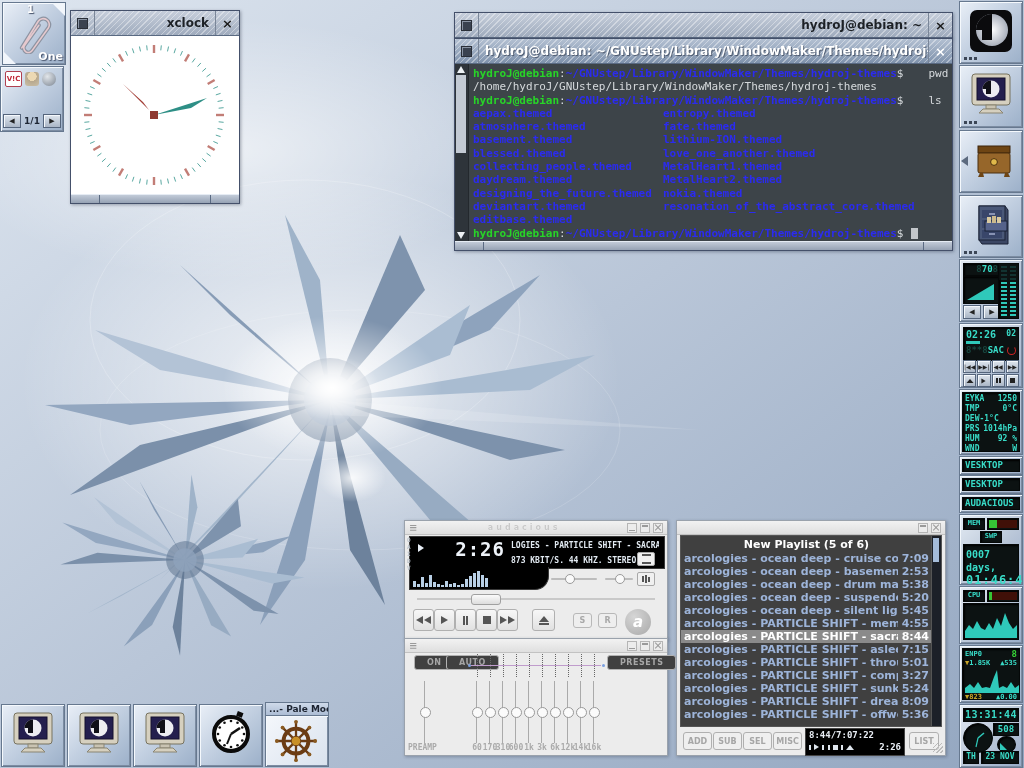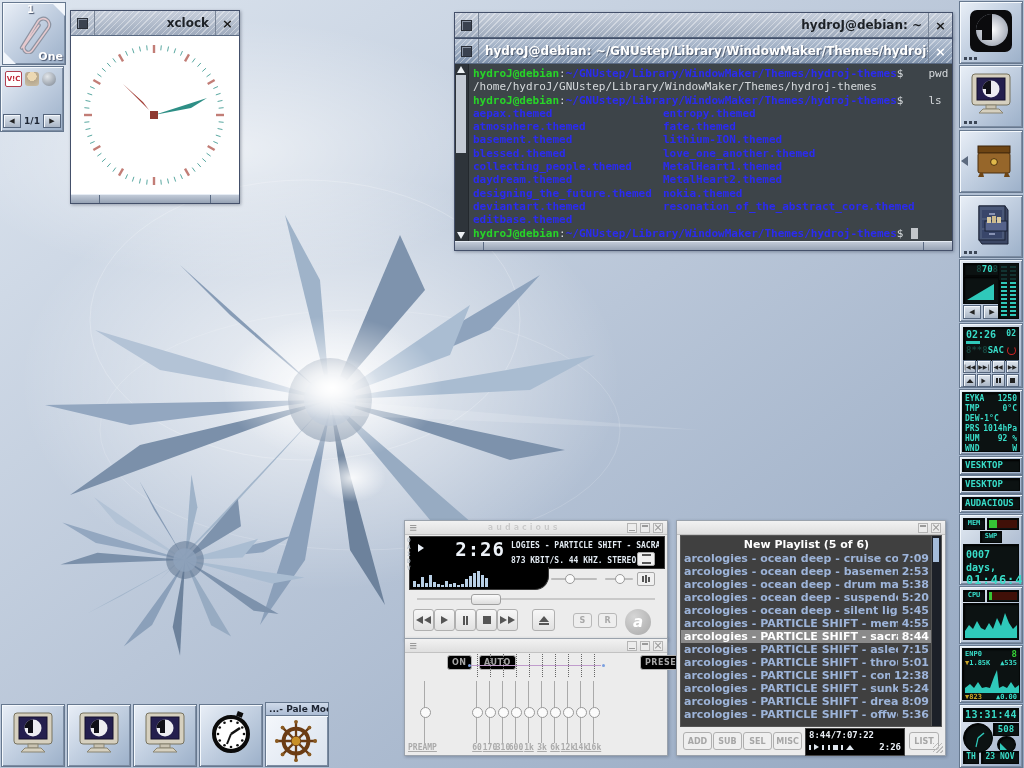--- a/index.html
+++ b/index.html
@@ -124,30 +124,30 @@
   .tri-u{width:0;height:0;border-bottom:6px solid #555;border-left:5px solid transparent;border-right:5px solid transparent;}
   .ubar{width:10px;height:2px;background:#555;margin-top:1px;}
   .srbtn{position:absolute;width:17px;height:13px;border:1px solid #b8b8b8;border-radius:3px;background:#eee;
     font-size:8px;font-weight:bold;color:#a8a8a8;display:flex;align-items:center;justify-content:center;cursor:pointer;}
   .aulogo{position:absolute;left:220px;top:88px;width:26px;height:26px;border-radius:50%;
     background:radial-gradient(circle at 35% 30%,#d6d6d6,#a9a9a9);display:flex;align-items:center;justify-content:center;
     font-size:15px;font-weight:bold;font-style:italic;color:#fff;cursor:pointer;}
 
   
   #aeq{left:404px;top:638px;width:262px;height:116px;}
-  .eqbtn{position:absolute;height:13px;border:1px solid #b2b2b2;border-radius:3px;background:#000000;
+  .eqbtn{position:absolute;height:13px;border:1px solid #b2b2b2;border-radius:3px;background:#404040;
     font-size:8px;font-weight:bold;color:#a6a6a6;display:flex;align-items:center;justify-content:center;
-    padding:0 4px;cursor:pointer;letter-spacing:.5px;margin-left:33px;}
+    padding:0 12px;cursor:pointer;letter-spacing:.5px;}
   .eqcol{position:absolute;top:15px;height:23px;border-left:1px dotted #666;}
   .eqline{position:absolute;left:66px;top:26px;width:130px;height:1px;background:#c09ccc;}
   .eqdot{position:absolute;width:3px;height:3px;background:#7aa0e0;border-radius:50%;top:25px;}
   .veq{position:absolute;width:14px;top:42px;height:62px;cursor:pointer;}
   .veq::before{content:"";position:absolute;left:6px;top:0;bottom:0;width:1px;background:#aaa;}
   .veq .th{position:absolute;left:2px;top:26px;width:9px;height:9px;border-radius:50%;background:#fbfbfb;border:1px solid #999;}
-  .eqlbl{position:absolute;top:104px;font-size:8px;font-weight:bold;color:#aaa;width:20px;text-align:center;font-family:"DejaVu Sans Mono",monospace;text-decoration:underline;}
+  .eqlbl{position:absolute;top:104px;font-size:8px;font-weight:bold;color:#aaa;width:20px;text-align:center;font-family:"DejaVu Sans Mono",monospace;}
 
   
   #apl{left:676px;top:520px;width:268px;height:234px;}
   .plbody{position:absolute;left:3px;top:14px;width:251px;height:190px;background:#404040;border:1px solid #555;overflow:hidden;}
   .pltitle{text-align:center;color:#fff;font-size:11px;font-weight:bold;padding-top:2px;height:14px;}
   .plrow{display:flex;height:13px;line-height:13px;font-size:11px;font-weight:bold;color:#9db4d9;padding:0 3px;cursor:pointer;}
   .plrow .plname{flex:1;white-space:nowrap;overflow:hidden;}
   .plrow .pltime{margin-left:4px;}
   .plrow.selected{background:#8a8a8a;color:#fff;}
   .plscroll{position:absolute;right:3px;top:14px;width:9px;height:190px;background:#1c2028;border:1px solid #555;}
@@ -871,21 +871,21 @@
       <div class="plrow">
           <span class="plname">arcologies - PARTICLE SHIFT - asleep a</span>
           <span class="pltime">7:15</span>
         </div>
       <div class="plrow">
           <span class="plname">arcologies - PARTICLE SHIFT - through</span>
           <span class="pltime">5:01</span>
         </div>
       <div class="plrow">
           <span class="plname">arcologies - PARTICLE SHIFT - compute</span>
-          <span class="pltime">12:38</span>
+          <span class="pltime">3:27</span>
         </div>
       <div class="plrow">
           <span class="plname">arcologies - PARTICLE SHIFT - sunken t</span>
           <span class="pltime">5:24</span>
         </div>
       <div class="plrow">
           <span class="plname">arcologies - PARTICLE SHIFT - dreamst</span>
           <span class="pltime">8:09</span>
         </div>
       <div class="plrow">

